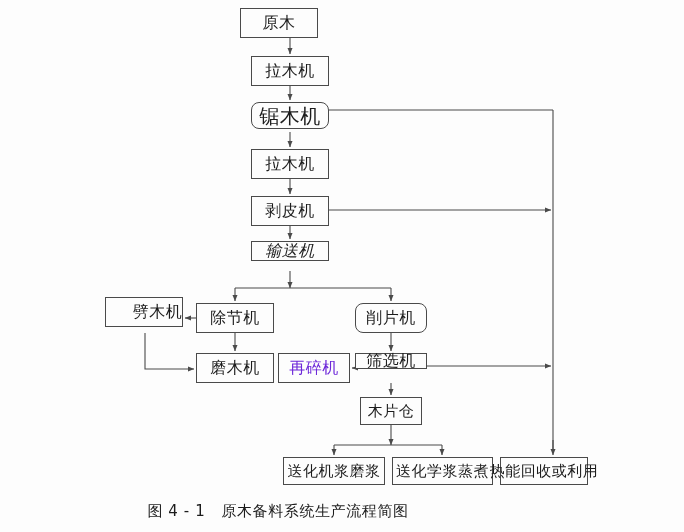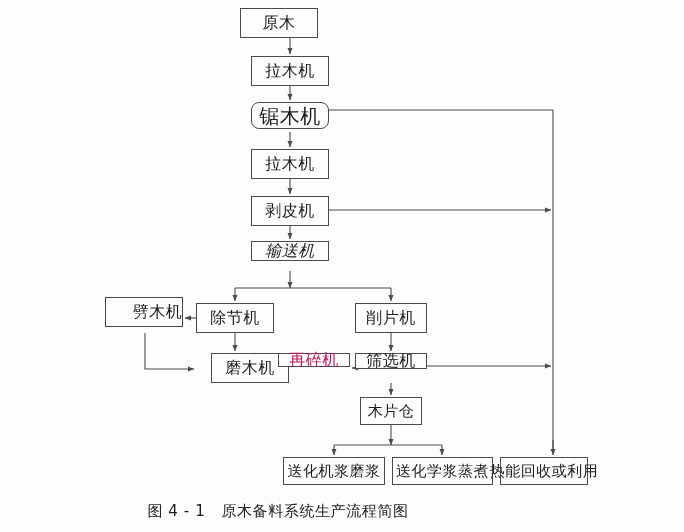--- a/index.html
+++ b/index.html
@@ -122,27 +122,27 @@
       </div>
       <div class="node-box" style="left: 251px; top: 241px; width: 78px; height: 20px; font-size: 16px; border-color: rgb(74, 74, 74); color: rgb(28, 28, 28); font-style: italic;">
         <span class="node-label">输送机</span>
       </div>
       <div class="node-box" style="left: 105px; top: 297px; width: 78px; height: 30px; font-size: 16px; border-color: rgb(74, 74, 74); color: rgb(28, 28, 28); padding-left: 27px;">
         <span class="node-label">劈木机</span>
       </div>
       <div class="node-box" style="left: 196px; top: 303px; width: 78px; height: 30px; font-size: 16px; border-color: rgb(74, 74, 74); color: rgb(28, 28, 28);">
         <span class="node-label">除节机</span>
       </div>
-      <div class="node-box" style="left: 355px; top: 303px; width: 72px; height: 30px; font-size: 16px; border-color: rgb(74, 74, 74); color: rgb(28, 28, 28);">
+      <div class="node-box" style="left: 355px; top: 303px; width: 72px; height: 30px; font-size: 16px; border-color: rgb(74, 74, 74); color: rgb(28, 28, 28); border-radius: 8px;">
         <span class="node-label">削片机</span>
       </div>
-      <div class="node-box" style="left: 196px; top: 353px; width: 78px; height: 30px; font-size: 16px; border-color: rgb(74, 74, 74); color: rgb(28, 28, 28); margin-left: 15px;">
+      <div class="node-box" style="left: 196px; top: 353px; width: 78px; height: 30px; font-size: 16px; border-color: rgb(74, 74, 74); color: rgb(28, 28, 28);">
         <span class="node-label">磨木机</span>
       </div>
-      <div class="node-box" style="left: 278px; top: 353px; width: 72px; height: 14px; font-size: 16px; border-color: rgb(74, 74, 74); color: #be185d;">
+      <div class="node-box" style="left: 278px; top: 353px; width: 72px; height: 30px; font-size: 16px; border-color: rgb(74, 74, 74); color: #6d28d9;">
         <span class="node-label">再碎机</span>
       </div>
       <div class="node-box" style="left: 355px; top: 353px; width: 72px; height: 16px; font-size: 16px; border-color: rgb(74, 74, 74); color: rgb(28, 28, 28);">
         <span class="node-label">筛选机</span>
       </div>
       <div class="node-box" style="left: 360px; top: 397px; width: 62px; height: 28px; font-size: 15px; border-color: rgb(74, 74, 74); color: rgb(28, 28, 28);">
         <span class="node-label">木片仓</span>
       </div>
       <div class="node-box" style="left: 283px; top: 457px; width: 102px; height: 28px; font-size: 15px; border-color: rgb(74, 74, 74); color: rgb(28, 28, 28);">
         <span class="node-label">送化机浆磨浆</span>

